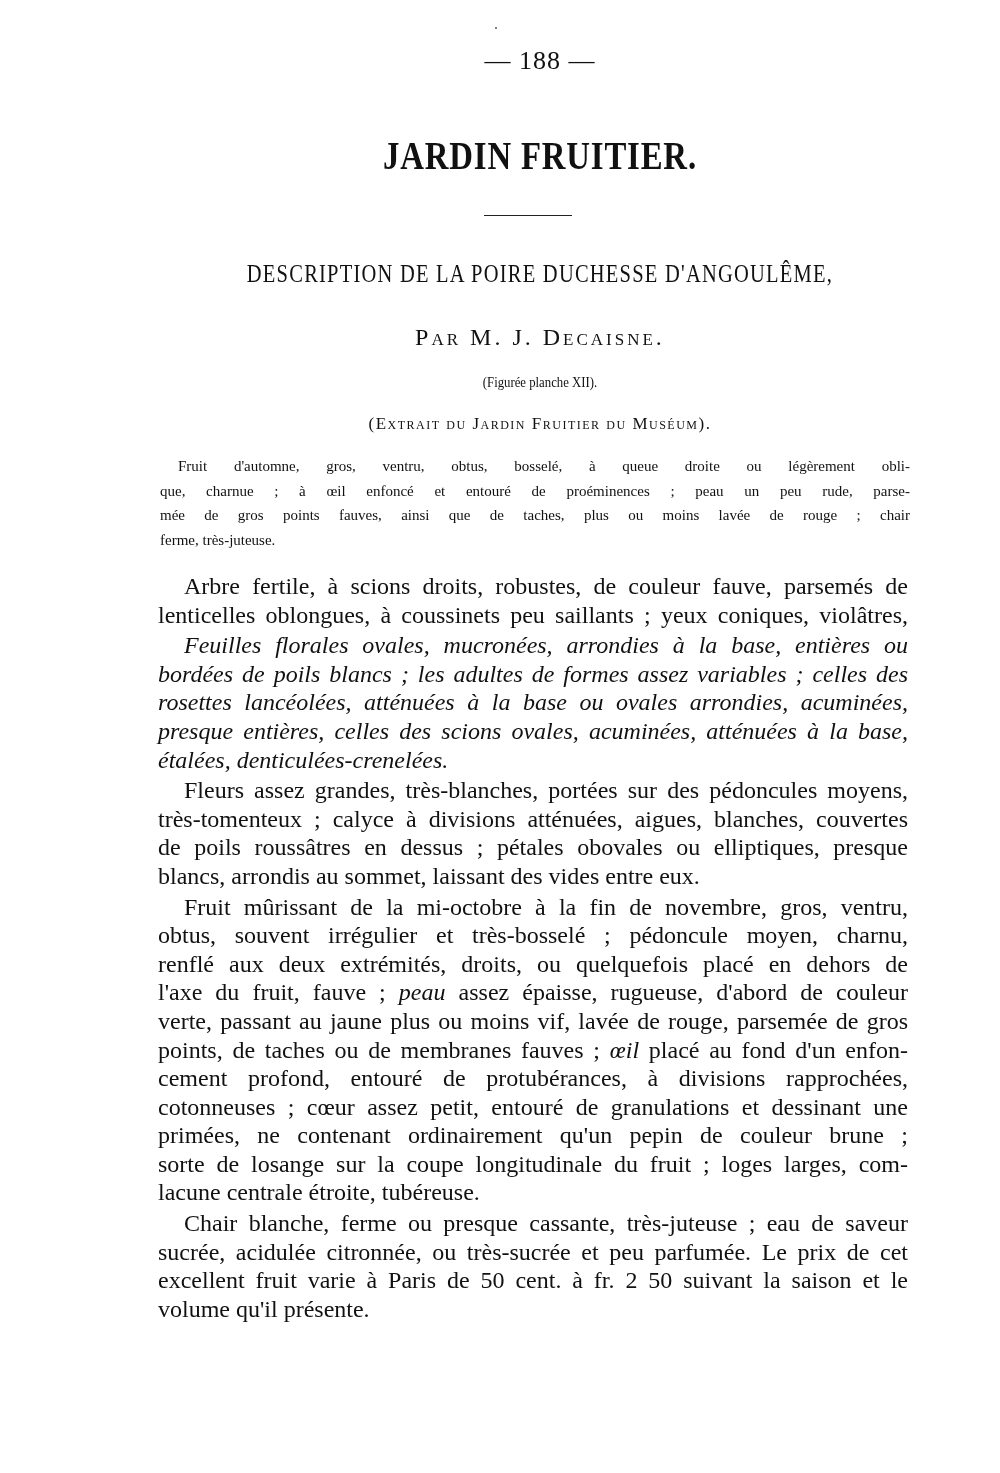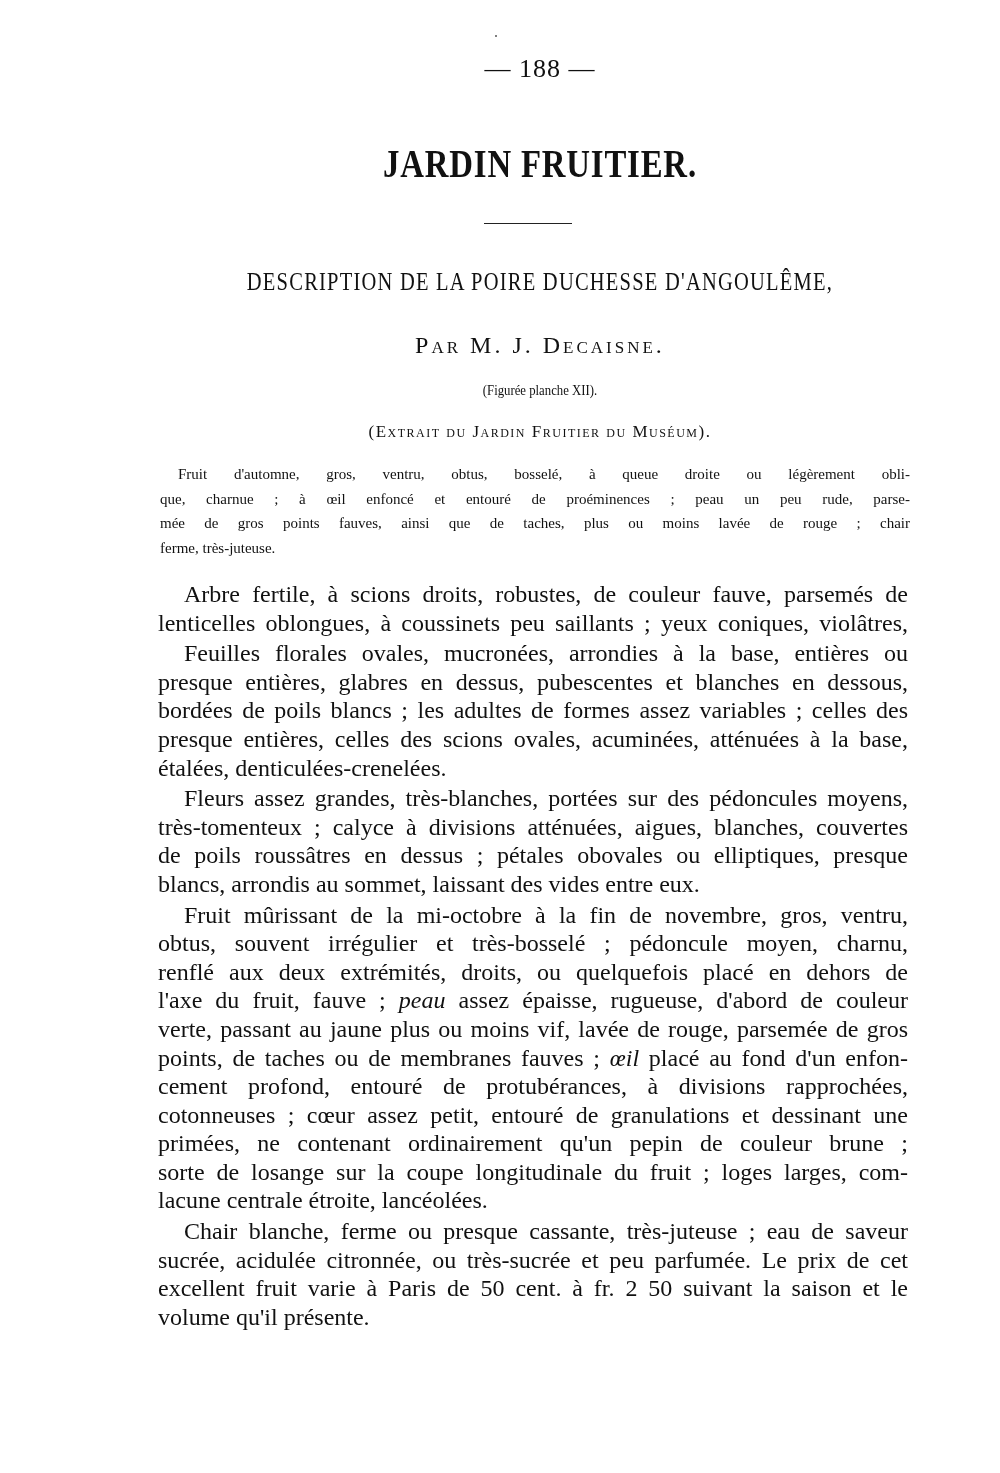--- a/index.html
+++ b/index.html
@@ -1,20 +1,20 @@
 <!DOCTYPE html>
 <html><head>
 <meta charset="utf-8">
 <style>
   html, body { margin: 0; padding: 0; background: #ffffff; }
   body {
     width: 1000px; height: 1473px; position: relative; overflow: hidden;
     font-family: "Liberation Serif", "DejaVu Serif", serif; color: #111;
   }
-  .page { position: absolute; left: 0; top: 12px; width: 1000px; height: 1145px; }
+  .page { position: absolute; left: 0; top: 4px; width: 1000px; height: 1145px; }
   .center { position: absolute; left: 0; width: 1080px; text-align: center; }
   .page-number { top: 42px; font-size: 26px; letter-spacing: 1px; }
   .title {
     top: 128px; font-size: 40px; font-weight: bold; letter-spacing: 1px;
     transform: scaleX(0.82); transform-origin: 540px 0;
   }
   .rule { position: absolute; top: 211px; left: 484px; width: 88px; height: 0; border-top: 1.5px solid #222; }
   .subtitle {
     top: 256px; font-size: 25px; letter-spacing: 1.5px;
     transform: scaleX(0.82); transform-origin: 540px 0;
@@ -61,45 +61,45 @@
         <span class="line">mée de gros points fauves, ainsi que de taches, plus ou moins lavée de rouge ; chair</span>
         <span class="line last">ferme, très-juteuse.</span>
       </p>
   </div>
 
   <div class="body" id="body">
       <p style="text-indent: 0px;">
         <span class="line" style="padding-left: 26px;">Arbre fertile, à scions droits, robustes, de couleur fauve, parsemés de</span>
         <span class="line">lenticelles oblongues, à coussinets peu saillants ; yeux coniques, violâtres,</span>
       </p>
-      <p style="text-indent: 0px;">
+      <p style="text-indent: 0px; font-style: italic;">
         <span class="line" style="padding-left: 26px;">Feuilles florales ovales, mucronées, arrondies à la base, entières ou</span>
-        <span class="line">presque entières, glabres en dessus, pubescentes et blanches en dessous,</span>
         <span class="line">bordées de poils blancs ; les adultes de formes assez variables ; celles des</span>
+        <span class="line">rosettes lancéolées, atténuées à la base ou ovales arrondies, acuminées,</span>
         <span class="line">presque entières, celles des scions ovales, acuminées, atténuées à la base,</span>
         <span class="line last">étalées, denticulées-crenelées.</span>
       </p>
       <p style="text-indent: 0px;">
         <span class="line" style="padding-left: 26px;">Fleurs assez grandes, très-blanches, portées sur des pédoncules moyens,</span>
         <span class="line">très-tomenteux ; calyce à divisions atténuées, aigues, blanches, couvertes</span>
         <span class="line">de poils roussâtres en dessus ; pétales obovales ou elliptiques, presque</span>
         <span class="line last">blancs, arrondis au sommet, laissant des vides entre eux.</span>
       </p>
       <p style="text-indent: 0px;">
         <span class="line" style="padding-left: 26px;">Fruit mûrissant de la mi-octobre à la fin de novembre, gros, ventru,</span>
         <span class="line">obtus, souvent irrégulier et très-bosselé ; pédoncule moyen, charnu,</span>
         <span class="line">renflé aux deux extrémités, droits, ou quelquefois placé en dehors de</span>
         <span class="line">l'axe du fruit, fauve ; <em>peau</em> assez épaisse, rugueuse, d'abord de couleur</span>
         <span class="line">verte, passant au jaune plus ou moins vif, lavée de rouge, parsemée de gros</span>
         <span class="line">points, de taches ou de membranes fauves ; <em>œil</em> placé au fond d'un enfon-</span>
         <span class="line">cement profond, entouré de protubérances, à divisions rapprochées,</span>
         <span class="line">cotonneuses ; cœur assez petit, entouré de granulations et dessinant une</span>
         <span class="line">primées, ne contenant ordinairement qu'un pepin de couleur brune ;</span>
         <span class="line">sorte de losange sur la coupe longitudinale du fruit ; loges larges, com-</span>
-        <span class="line last">lacune centrale étroite, lancéolées.</span>
+        <span class="line last">lacune centrale étroite, tubéreuse.</span>
       </p>
       <p style="text-indent: 0px;">
         <span class="line" style="padding-left: 26px;">Chair blanche, ferme ou presque cassante, très-juteuse ; eau de saveur</span>
         <span class="line">sucrée, acidulée citronnée, ou très-sucrée et peu parfumée. Le prix de cet</span>
         <span class="line">excellent fruit varie à Paris de 50 cent. à fr. 2 50 suivant la saison et le</span>
         <span class="line last">volume qu'il présente.</span>
       </p>
     </div>
 </div>
 

